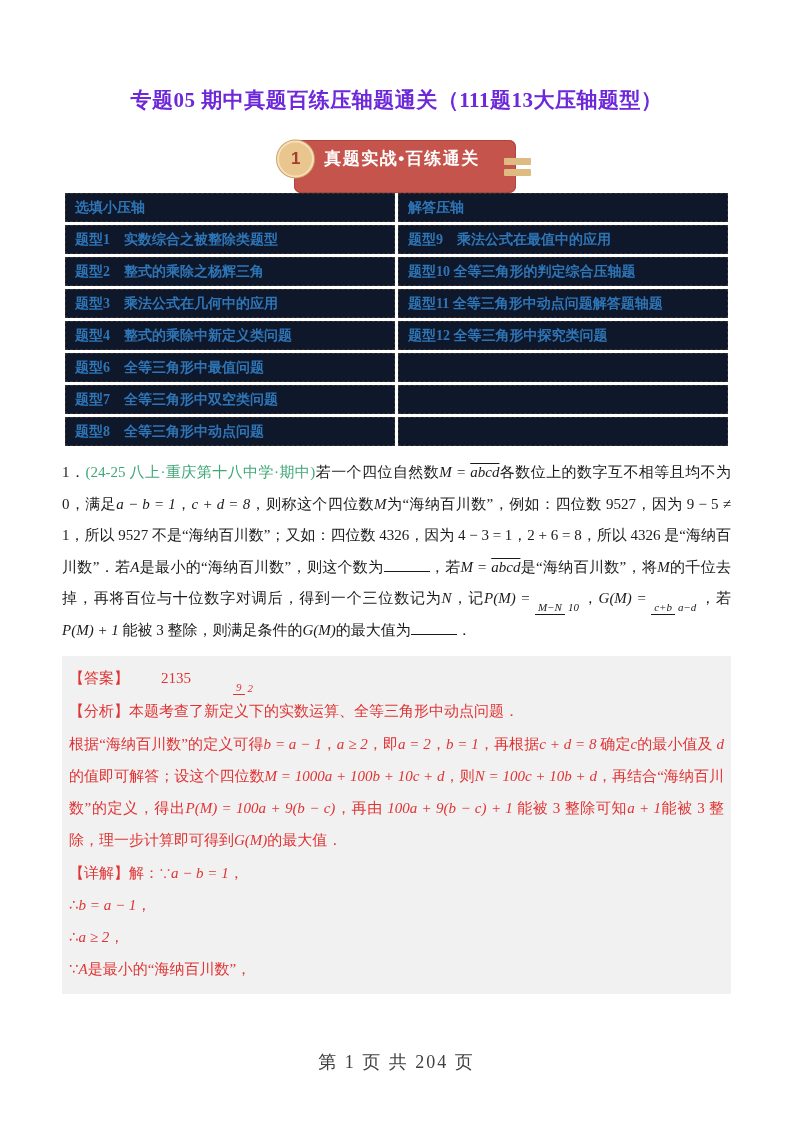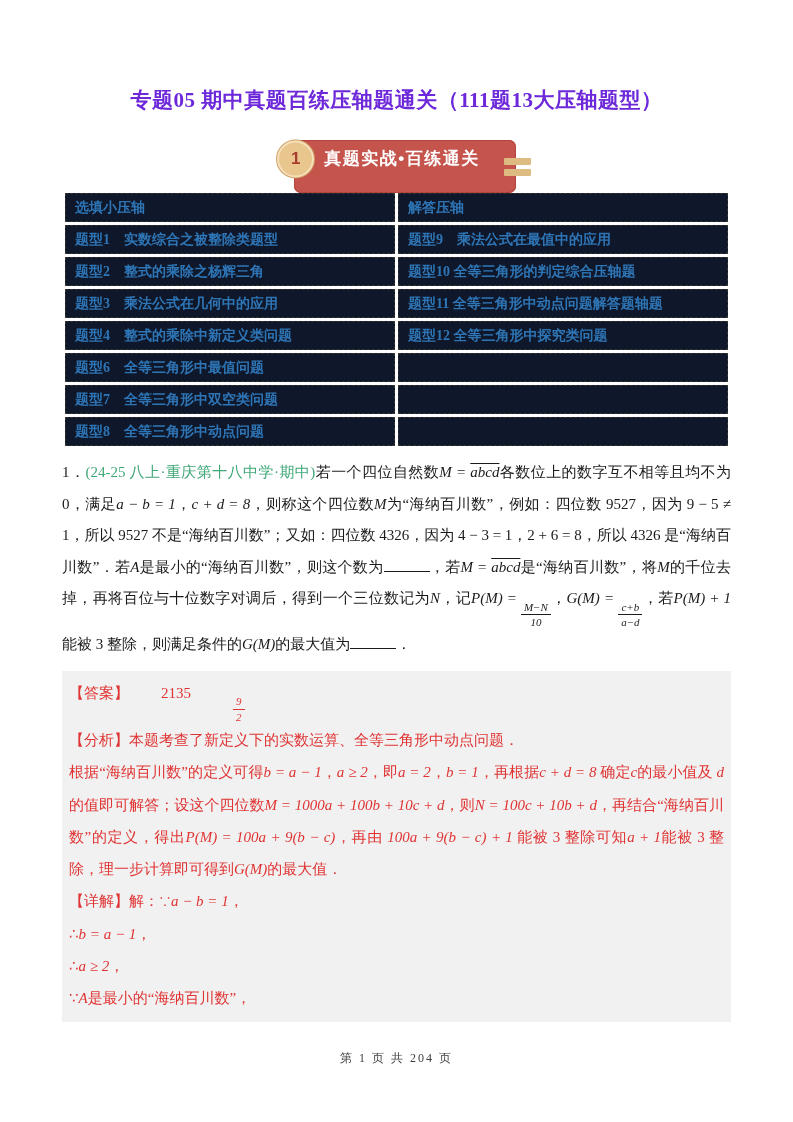--- a/index.html
+++ b/index.html
@@ -51,40 +51,40 @@
     text-decoration:underline; text-underline-offset:4px;
   }
 
   
   .problem { margin:8px 0 0; font-size:15px; line-height:2.1; text-align:justify; color:#1a1a1a; }
   .seg-source { color:#3fa877; }
   .seg-math  { font-family:"Liberation Serif","DejaVu Serif",serif; font-style:italic; }
   .seg-over  { font-family:"Liberation Serif","DejaVu Serif",serif; font-style:italic; text-decoration:overline; }
   .seg-blank { display:inline-block; width:46px; height:14px; border-bottom:1px solid currentColor; }
   .frac {
-    display:inline-flex; flex-direction:column; align-items:center;
+    display:inline-flex; flex-direction:row; align-items:center;
     vertical-align:-0.7em; font-family:"Liberation Serif","DejaVu Serif",serif;
     font-style:italic; font-size:11px; line-height:1.3;
   }
   .frac .fr-num { border-bottom:1px solid currentColor; padding:0 3px; }
   .frac .fr-den { padding:0 3px; }
 
   
   .answer-block {
     margin-top:10px; background:#f1f1f1; padding:6px 7px 8px;
     font-size:15px; line-height:2.15; color:#e03434;
   }
   .answer-block p { margin:0; text-align:justify; }
   .ans-val  { margin-left:32px; }
   .ans-frac { margin-left:42px; }
 
   
   .footer {
     position:absolute; left:0; right:0; top:1050px; text-align:center;
-    font-size:12px; color:#404040; letter-spacing:2px;
+    font-size:18px; color:#404040; letter-spacing:2px;
   }
 </style>
 </head>
 <body>
 
 <div class="page">
   <div class="content">
 
     <h1 class="doc-title">专题05 期中真题百练压轴题通关（111题13大压轴题型）</h1>
 

